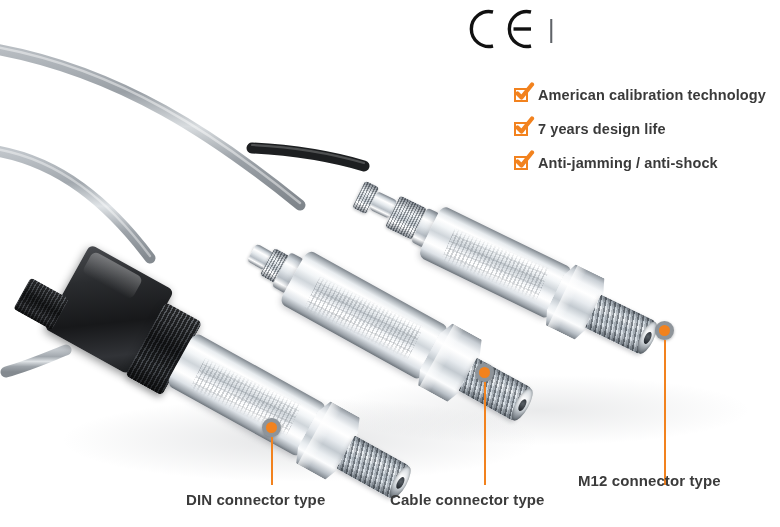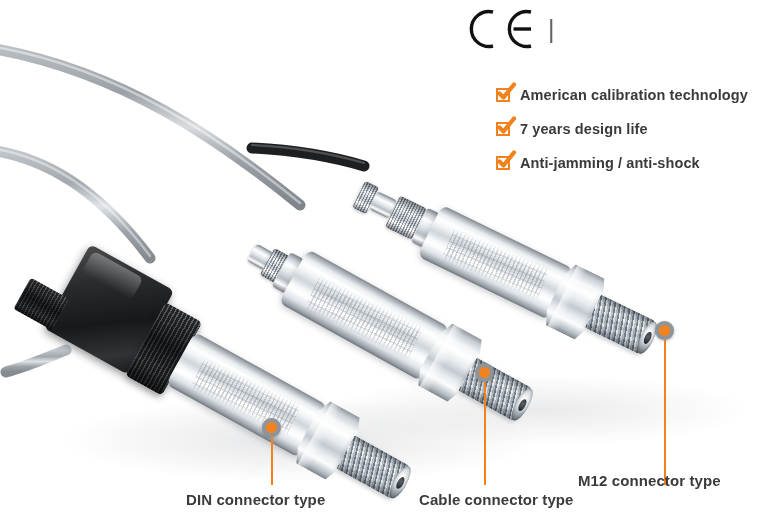--- a/index.html
+++ b/index.html
@@ -138,21 +138,21 @@
   .clabel{
     position:absolute;white-space:nowrap;
     font-weight:bold;font-size:15px;color:#3b3b3b;letter-spacing:.1px;
   }
 
   
   .ce-wrap{position:absolute;left:463px;top:6px;display:flex;align-items:center;gap:11px;}
   .ce-title{font-size:25px;color:#5f6368;letter-spacing:.4px;white-space:nowrap;}
 
   
-  .features{position:absolute;left:496px;top:82px;}
+  .features{position:absolute;left:514px;top:82px;}
   .frow{display:flex;align-items:center;height:25px;margin-bottom:9px;}
   .chk{position:relative;width:17px;height:17px;flex:0 0 17px;margin-right:7px;}
   .chk .box{position:absolute;left:0;top:2px;width:14px;height:14px;border:2px solid #F2821E;background:#fff;box-sizing:border-box;}
   .chk svg{position:absolute;left:-1px;top:-4px;}
   .ftext{font-size:14.5px;font-weight:bold;color:#3a3a3a;white-space:nowrap;letter-spacing:.1px;}
 </style>
 </head>
 <body>
 
 <div id="stage">
@@ -235,21 +235,21 @@
   <div class="dot" style="left:262px;top:418px;">
       <i></i>
     </div>
   <div class="leader" style="left:270.5px;top:437px;height:48px;"></div>
   <div class="clabel" style="left:186px;top:491px;">DIN connector type</div>
 
   <div class="dot" style="left:475px;top:363px;">
       <i></i>
     </div>
   <div class="leader" style="left:483.5px;top:382px;height:103px;"></div>
-  <div class="clabel" style="left:390px;top:491px;margin-left:29px;">Cable connector type</div>
+  <div class="clabel" style="left:390px;top:491px;">Cable connector type</div>
 
   <div class="dot" style="left:655px;top:321px;">
       <i></i>
     </div>
   <div class="leader" style="left:663.5px;top:340px;height:145px;"></div>
   <div class="clabel" style="left:578px;top:472px;">M12 connector type</div>
 
   <div class="ce-wrap">
     <svg width="74" height="46" viewBox="0 0 74 46">
       <path d="M30 6 A17.5 17.5 0 1 0 30 40" fill="none" stroke="#111" stroke-width="3.4" stroke-linecap="butt"></path>

